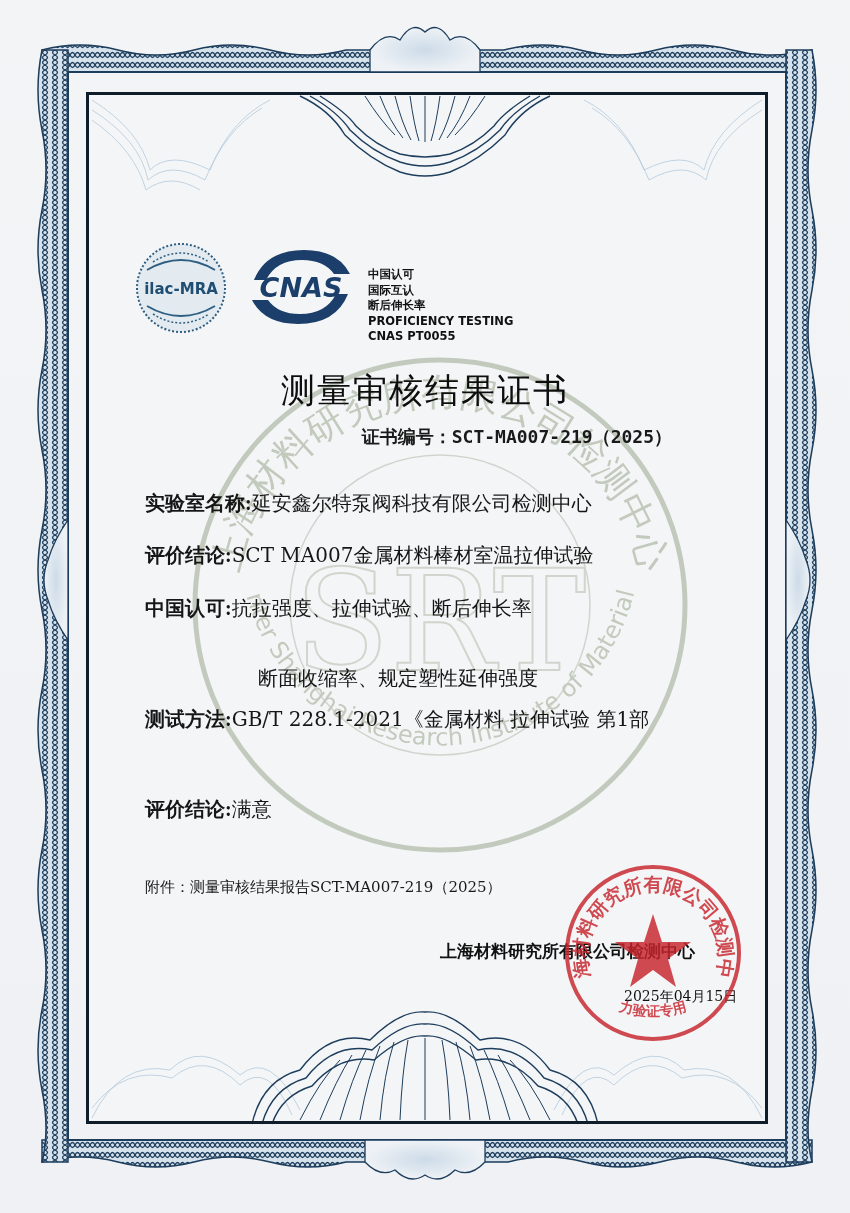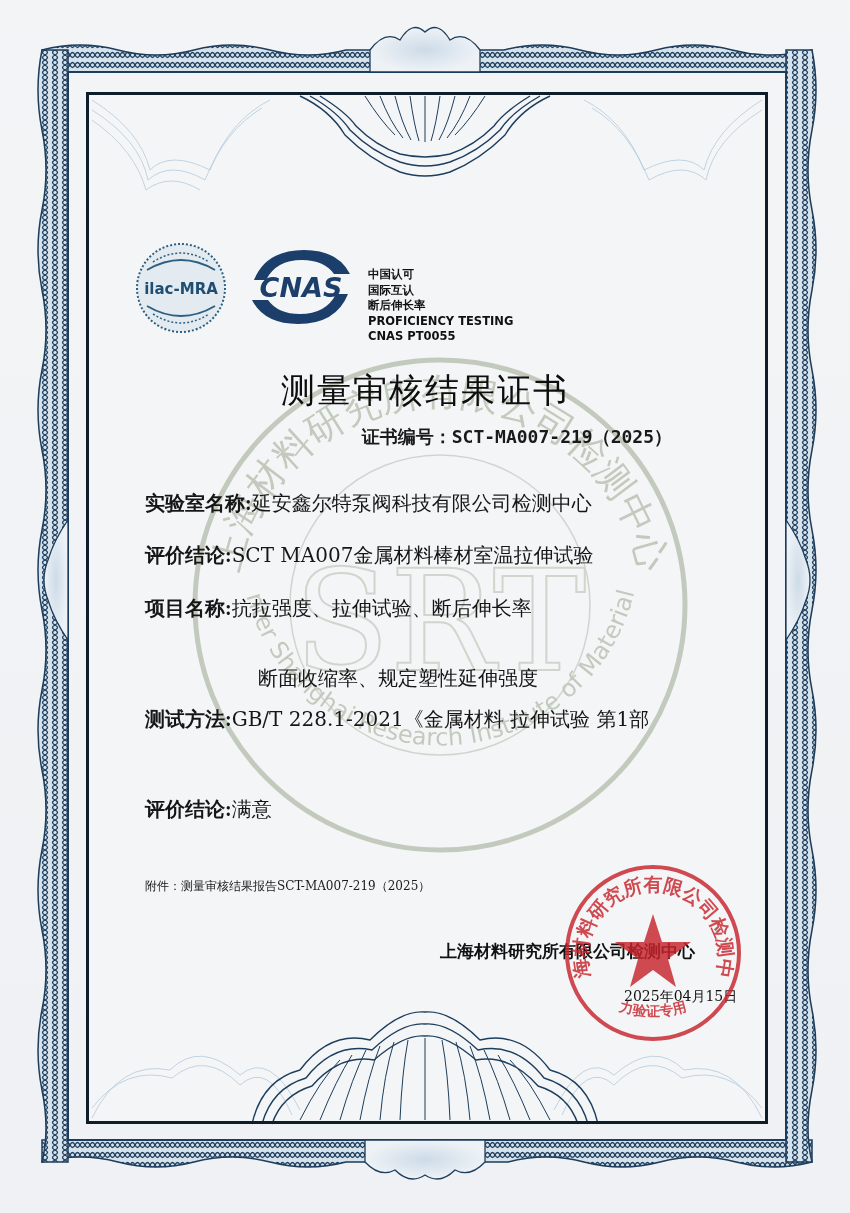--- a/index.html
+++ b/index.html
@@ -52,21 +52,21 @@
   .field .val { font-family: "DejaVu Serif", "Liberation Serif", serif; }
   .f1 { top: 490px; }
   .f2 { top: 542px; }
   .f3 { top: 595px; }
   .f3b { top: 665px; left: 258px; }
   .f4 { top: 698px; margin-top: 8px; }
   .f4b { top: 746px; }
   .f5 { top: 796px; }
 
   .attach {
-    position: absolute; left: 145px; top: 878px; font-size: 12px; color: #1a1a1a; white-space: nowrap;
+    position: absolute; left: 145px; top: 878px; font-size: 15px; color: #1a1a1a; white-space: nowrap;
   }
   .issuer {
     position: absolute; left: 440px; top: 940px; font-size: 17px; font-weight: bold;
     font-family: "DejaVu Sans", "Liberation Sans", sans-serif; color: #111; white-space: nowrap;
   }
   .date {
     position: absolute; left: 624px; top: 988px; font-size: 14px; color: #111; white-space: nowrap;
   }
   .seal { position: absolute; left: 562px; top: 862px; width: 182px; height: 182px; opacity: 0.82; }
 </style>
@@ -209,21 +209,21 @@
     <span class="zh">证书编号：</span><span>SCT-MA007-219（2025）</span>
   </div>
 
   <div class="field f1">
     <span class="lbl">实验室名称:</span><span class="val">延安鑫尔特泵阀科技有限公司检测中心</span>
   </div>
   <div class="field f2">
     <span class="lbl">评价结论:</span><span class="val">SCT MA007金属材料棒材室温拉伸试验</span>
   </div>
   <div class="field f3">
-    <span class="lbl">项目名称:</span><span class="val">抗拉强度、拉伸试验、断后伸长率</span>
+    <span class="lbl">中国认可:</span><span class="val">抗拉强度、拉伸试验、断后伸长率</span>
   </div>
   <div class="field f3b">
     <span class="val">断面收缩率、规定塑性延伸强度</span>
   </div>
   <div class="field f4">
     <span class="lbl">测试方法:</span><span class="val">GB/T 228.1-2021《金属材料 拉伸试验 第1部</span>
   </div>
   <div class="field f5">
     <span class="lbl">评价结论:</span><span class="val">满意</span>
   </div>

